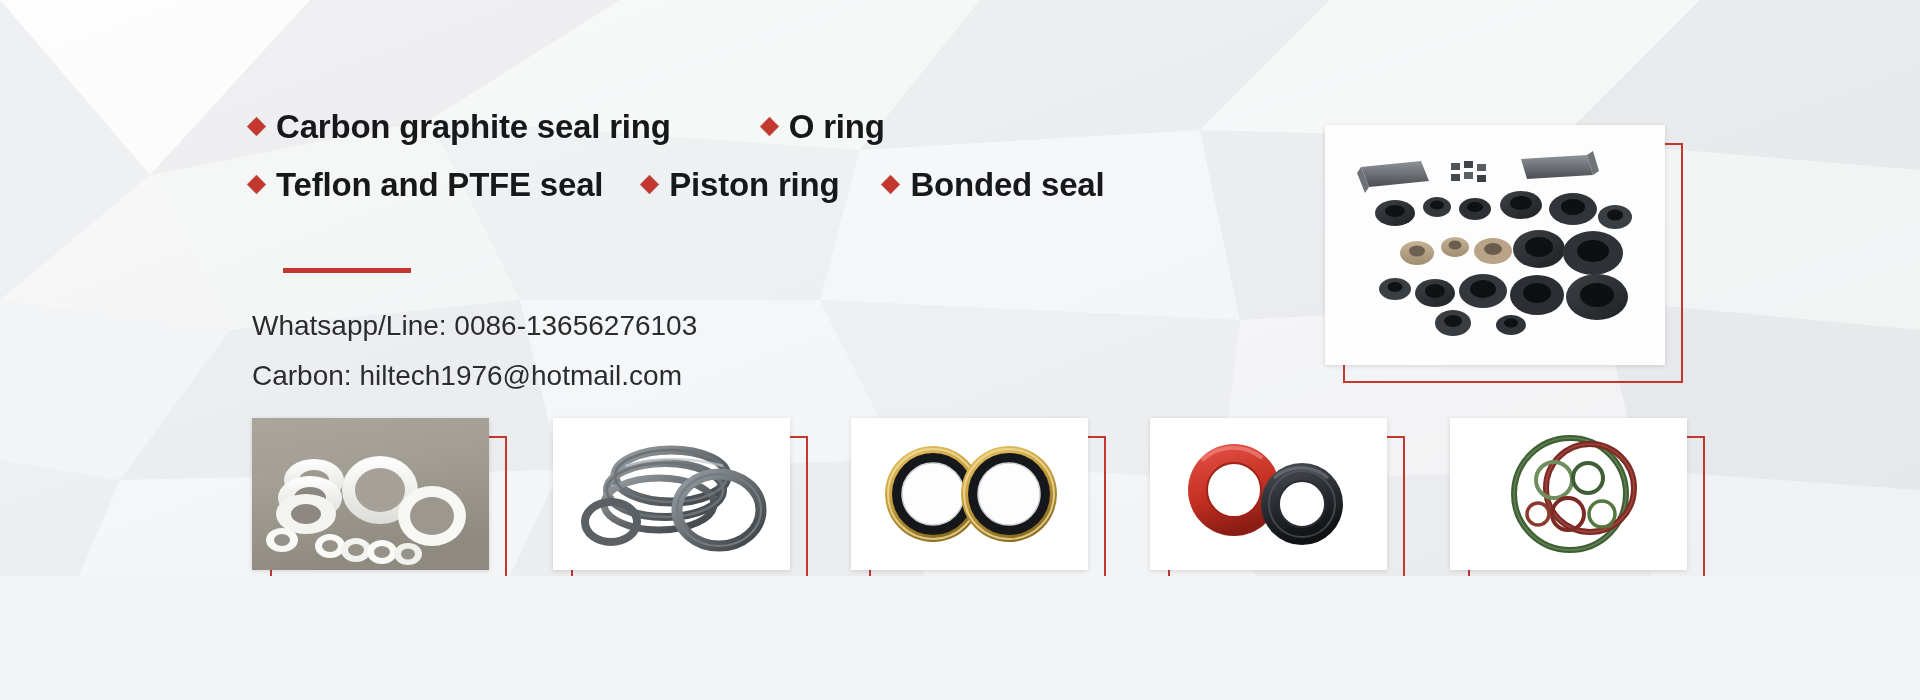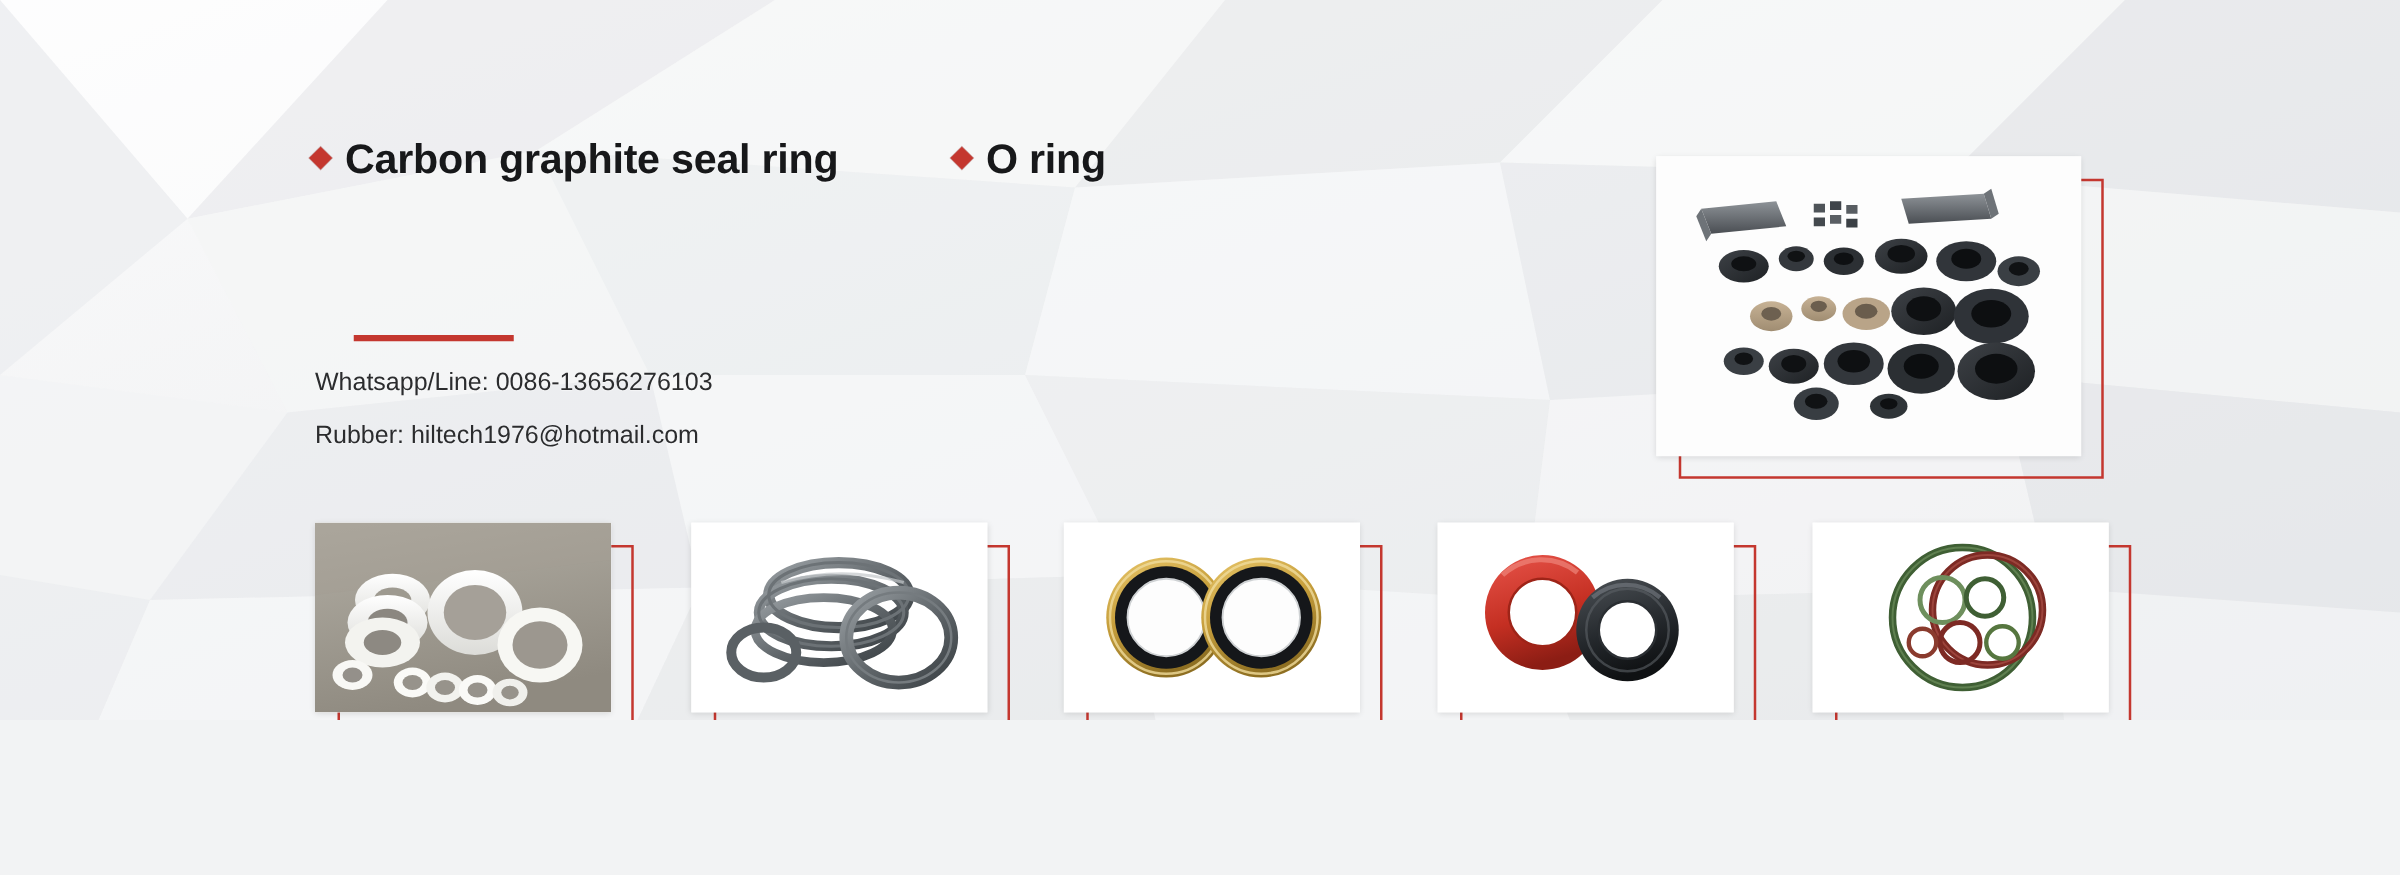--- a/index.html
+++ b/index.html
@@ -31,23 +31,24 @@
 
   
   .divider{
     position:absolute;left:283px;top:268px;
     width:128px;height:5px;background:#c4372f;
   }
 
   
   .contact{position:absolute;left:252px;top:296px;}
   .contact-line{
-    font-size:20px;color:#2b2c2e;line-height:1;
+    font-size:28px;color:#2b2c2e;line-height:1;
     margin-bottom:22px;white-space:nowrap;
     text-shadow:0 1px 1px rgba(255,255,255,.5);
+    margin-top:16px;
   }
 
   
   .photo-wrap{position:absolute;}
   .photo-frame{
     position:absolute;left:18px;top:18px;
     border:2px solid #c4372f;box-sizing:border-box;
     z-index:1;
   }
   .photo{
@@ -127,27 +128,43 @@
         <span class="feature-text">Carbon graphite seal ring</span>
       </div>
       <span class="gap-a"></span>
       <span class="gap-b"></span>
       <div class="feature-item">
         <span class="bullet"></span>
         <span class="feature-text">O ring</span>
       </div>
     </div>
 
+    <div class="feature-row row2">
+      <div class="feature-item">
+        <span class="bullet"></span>
+        <span class="feature-text">Teflon and PTFE seal</span>
+      </div>
+      <span class="gap-c"></span>
+      <div class="feature-item">
+        <span class="bullet"></span>
+        <span class="feature-text">Piston ring</span>
+      </div>
+      <span class="gap-d"></span>
+      <div class="feature-item">
+        <span class="bullet"></span>
+        <span class="feature-text">Bonded seal</span>
+      </div>
+    </div>
   </div>
 
   <div class="divider"></div>
 
   <div class="contact">
     <div class="contact-line">Whatsapp/Line: 0086-13656276103</div>
-    <div class="contact-line">Rubber: hiltech1976@hotmail.com</div>
+    <div class="contact-line">Carbon: hiltech1976@hotmail.com</div>
   </div>
 
   <div class="photo-wrap" id="hero-wrap">
     <div class="photo-frame" id="hero-frame"></div>
     <div class="photo" id="hero-photo">
       <svg width="340" height="240" viewBox="0 0 340 240">
         <rect width="340" height="240" fill="#fdfdfd"></rect>
         <defs>
           <linearGradient id="gA" x1="0" y1="0" x2="0" y2="1">
             <stop offset="0%" stop-color="#8e9398"></stop>

